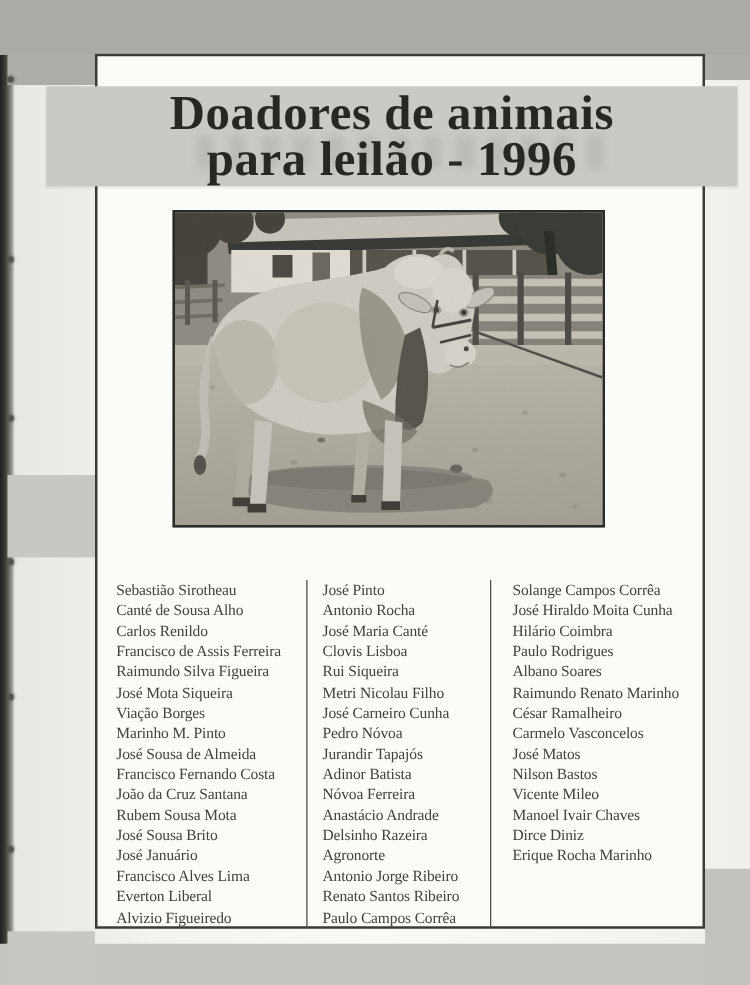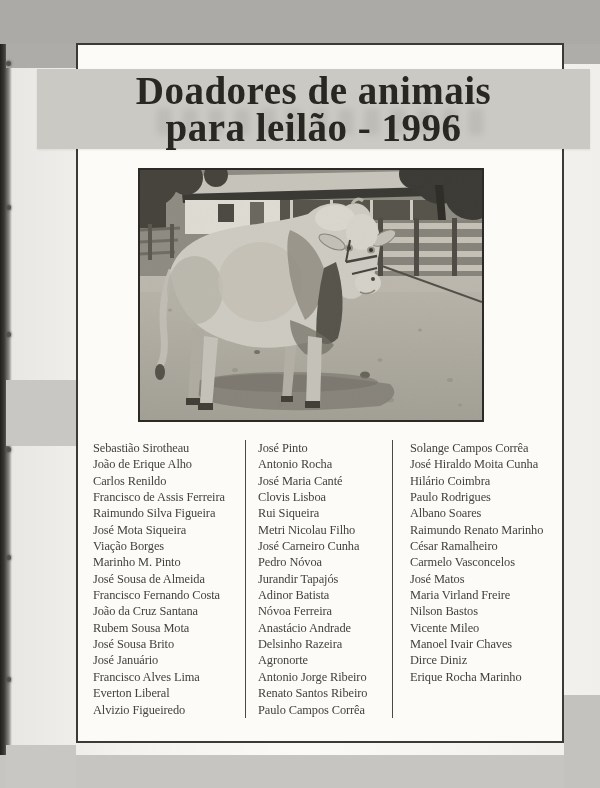--- a/index.html
+++ b/index.html
@@ -37,21 +37,21 @@
     filter:blur(3px);}
   .title-line{position:relative;color:#282721;font-weight:700;
     font-family:"Liberation Serif", serif;font-size:39px;line-height:37px;
     letter-spacing:.5px;}
   .title-line.first{margin-top:3px;}
   
   .photo{position:absolute;left:138px;top:168px;width:346px;height:254px;margin:0;
     box-sizing:border-box;border:2px solid #2b2a26;background:#b3afa6;z-index:2;}
   .photo svg{display:block;width:342px;height:250px;}
   
-  .names{position:absolute;left:90px;top:440px;width:462px;height:280px;
+  .names{position:absolute;left:90px;top:464px;width:462px;height:280px;
     display:flex;z-index:2;}
   .col{box-sizing:border-box;height:278px;}
   .col-1{width:155px;padding-left:3px;}
   .col-2{width:147px;border-left:1px solid #4a4942;padding-left:12px;}
   .col-3{width:160px;border-left:1px solid #4a4942;padding-left:17px;}
   .name-line{font-size:12.4px;line-height:16.35px;color:#43423c;
     letter-spacing:-.1px;white-space:nowrap;}
 </style>
 </head>
 <body>
@@ -207,21 +207,21 @@
       <circle cx="233" cy="109" r="2" fill="#4a4840"></circle>
       <path d="M220,122 Q228,126 235,120" stroke="#8a867d" stroke-width="1.5" fill="none"></path>
 
       <rect x="0" y="0" width="342" height="250" filter="url(#grain)" opacity=".10"></rect>
     </svg>
   </figure>
 
   <div class="names">
     <div class="col col-1">
         <div class="name-line">Sebastião Sirotheau</div>
-        <div class="name-line">João de Erique Alho</div>
+        <div class="name-line">Canté de Sousa Alho</div>
         <div class="name-line">Carlos Renildo</div>
         <div class="name-line">Francisco de Assis Ferreira</div>
         <div class="name-line">Raimundo Silva Figueira</div>
         <div class="name-line">José Mota Siqueira</div>
         <div class="name-line">Viação Borges</div>
         <div class="name-line">Marinho M. Pinto</div>
         <div class="name-line">José Sousa de Almeida</div>
         <div class="name-line">Francisco Fernando Costa</div>
         <div class="name-line">João da Cruz Santana</div>
         <div class="name-line">Rubem Sousa Mota</div>
@@ -253,21 +253,20 @@
     <div class="col col-3">
         <div class="name-line">Solange Campos Corrêa</div>
         <div class="name-line">José Hiraldo Moita Cunha</div>
         <div class="name-line">Hilário Coimbra</div>
         <div class="name-line">Paulo Rodrigues</div>
         <div class="name-line">Albano Soares</div>
         <div class="name-line">Raimundo Renato Marinho</div>
         <div class="name-line">César Ramalheiro</div>
         <div class="name-line">Carmelo Vasconcelos</div>
         <div class="name-line">José Matos</div>
-        <div class="name-line">Maria Virland Freire</div>
         <div class="name-line">Nilson Bastos</div>
         <div class="name-line">Vicente Mileo</div>
         <div class="name-line">Manoel Ivair Chaves</div>
         <div class="name-line">Dirce Diniz</div>
         <div class="name-line">Erique Rocha Marinho</div>
       </div>
   </div>
 
 </div>
 

